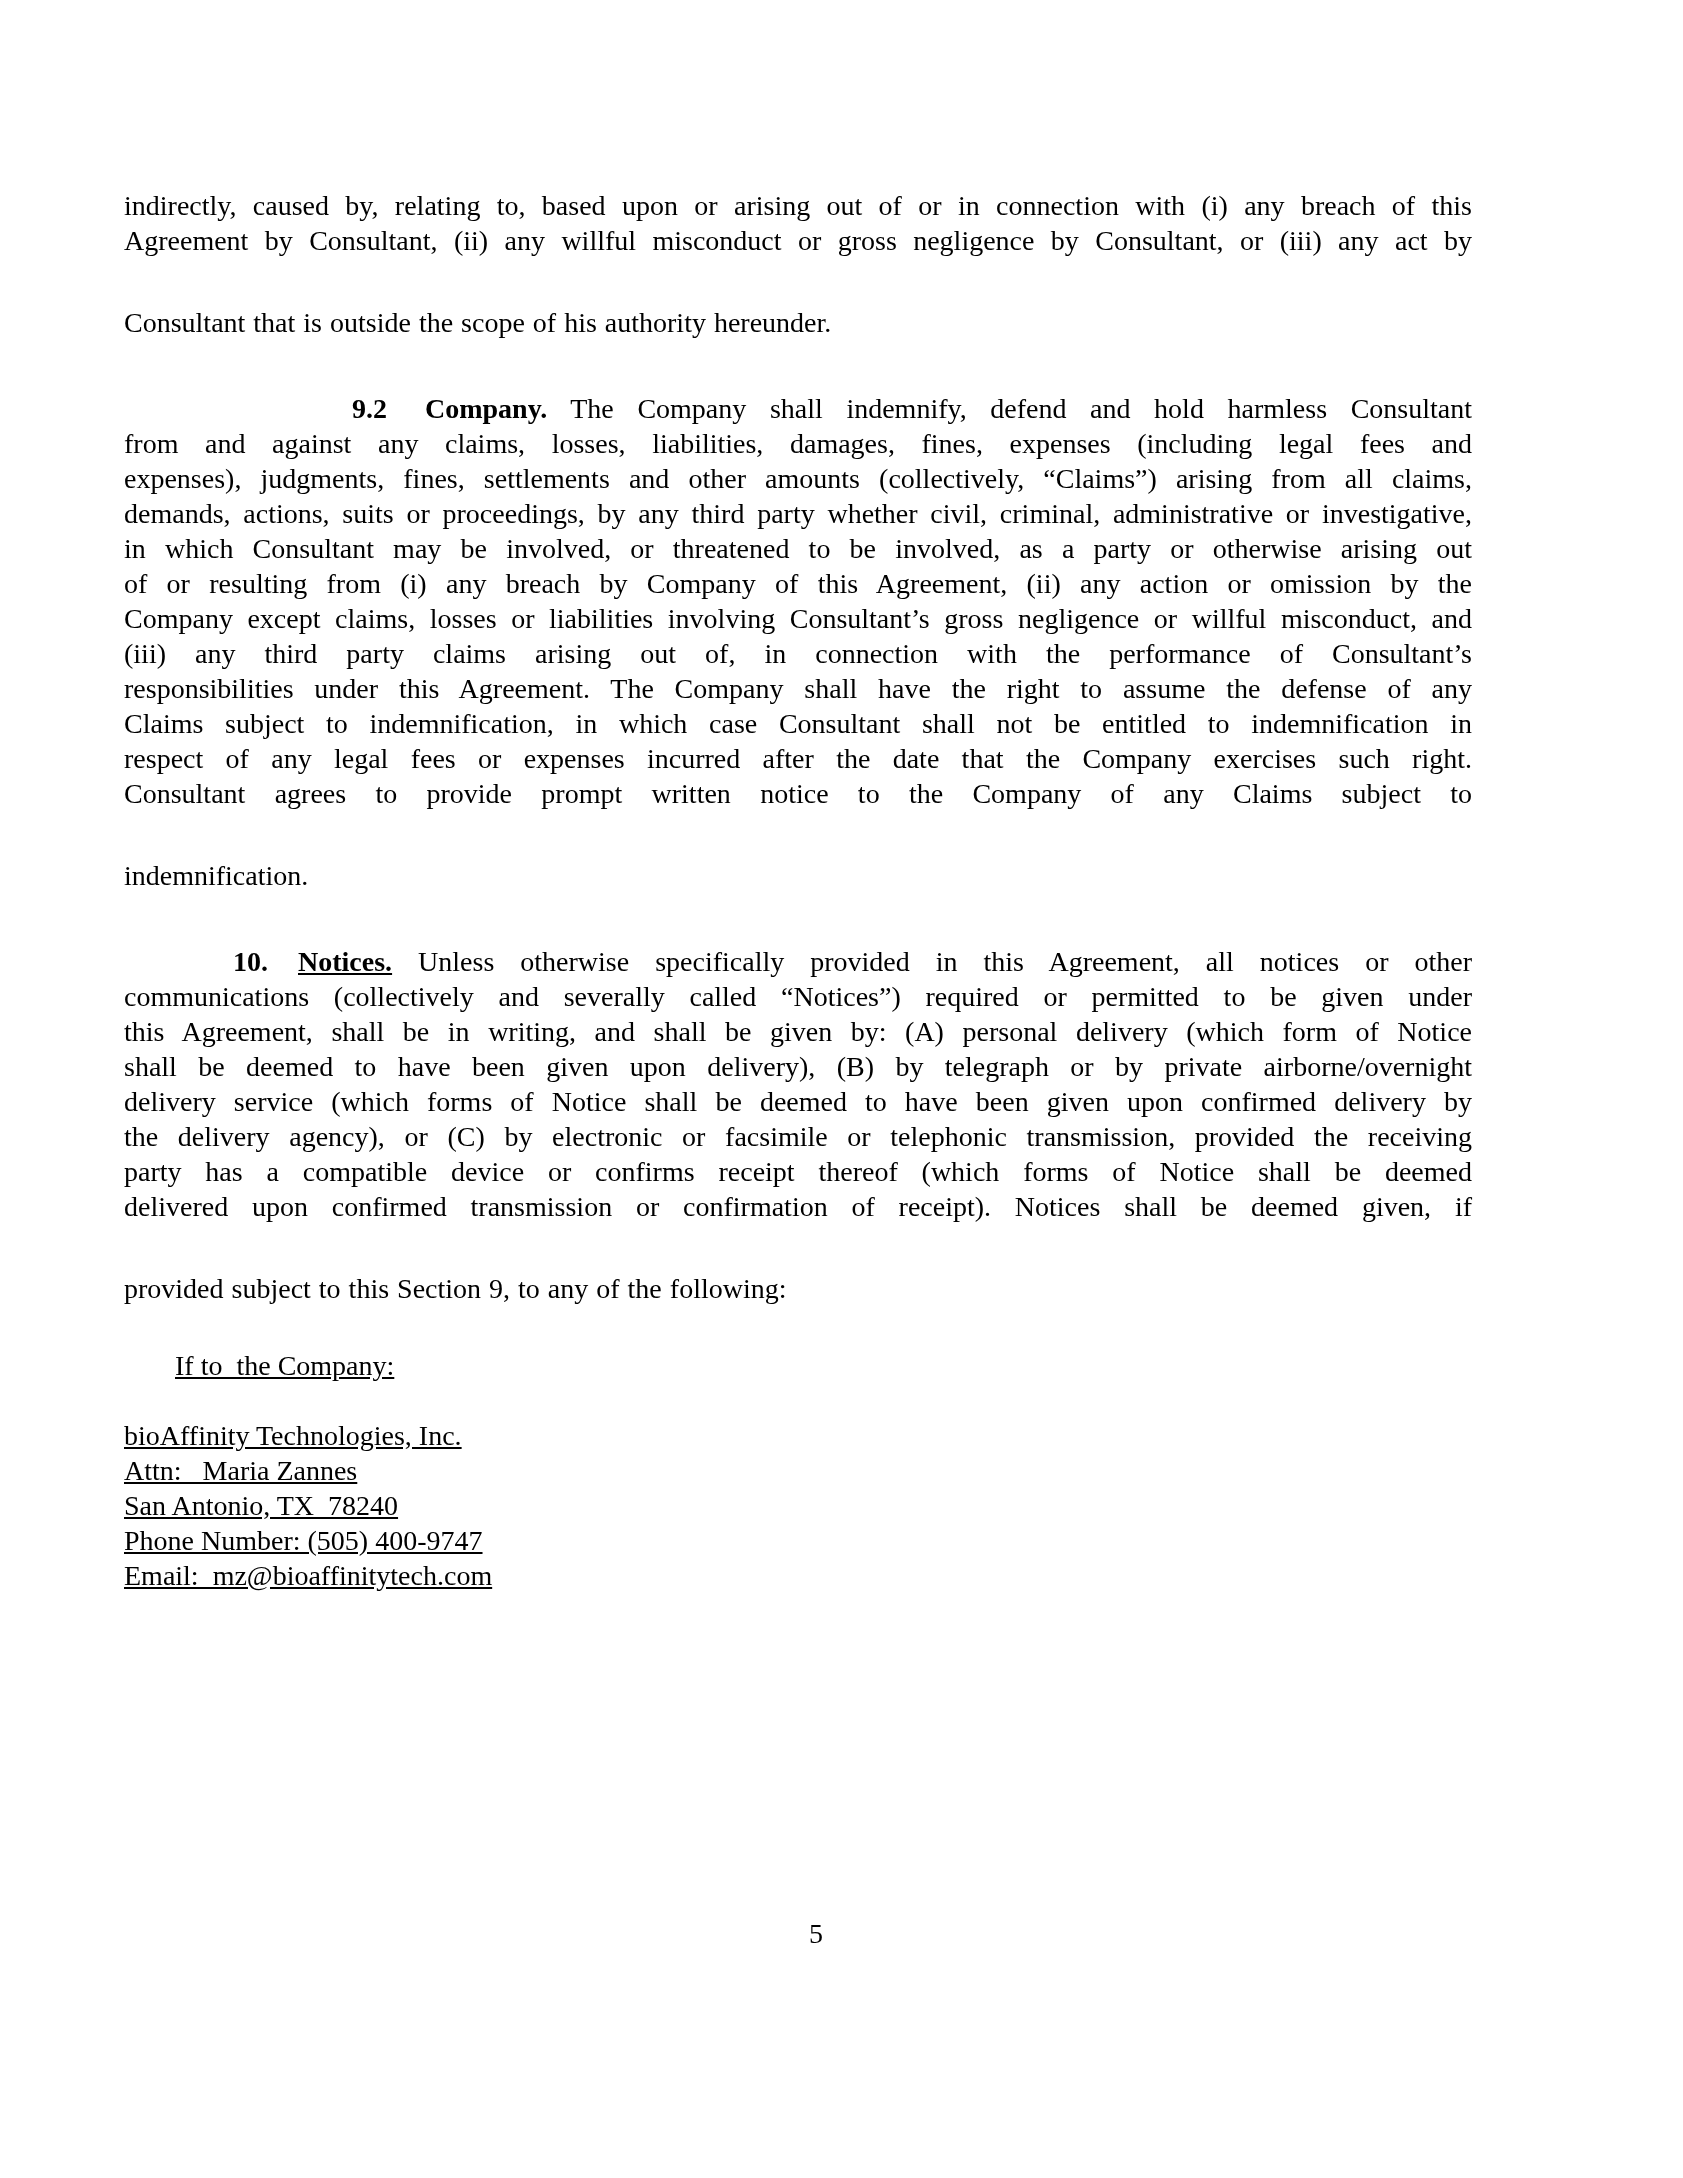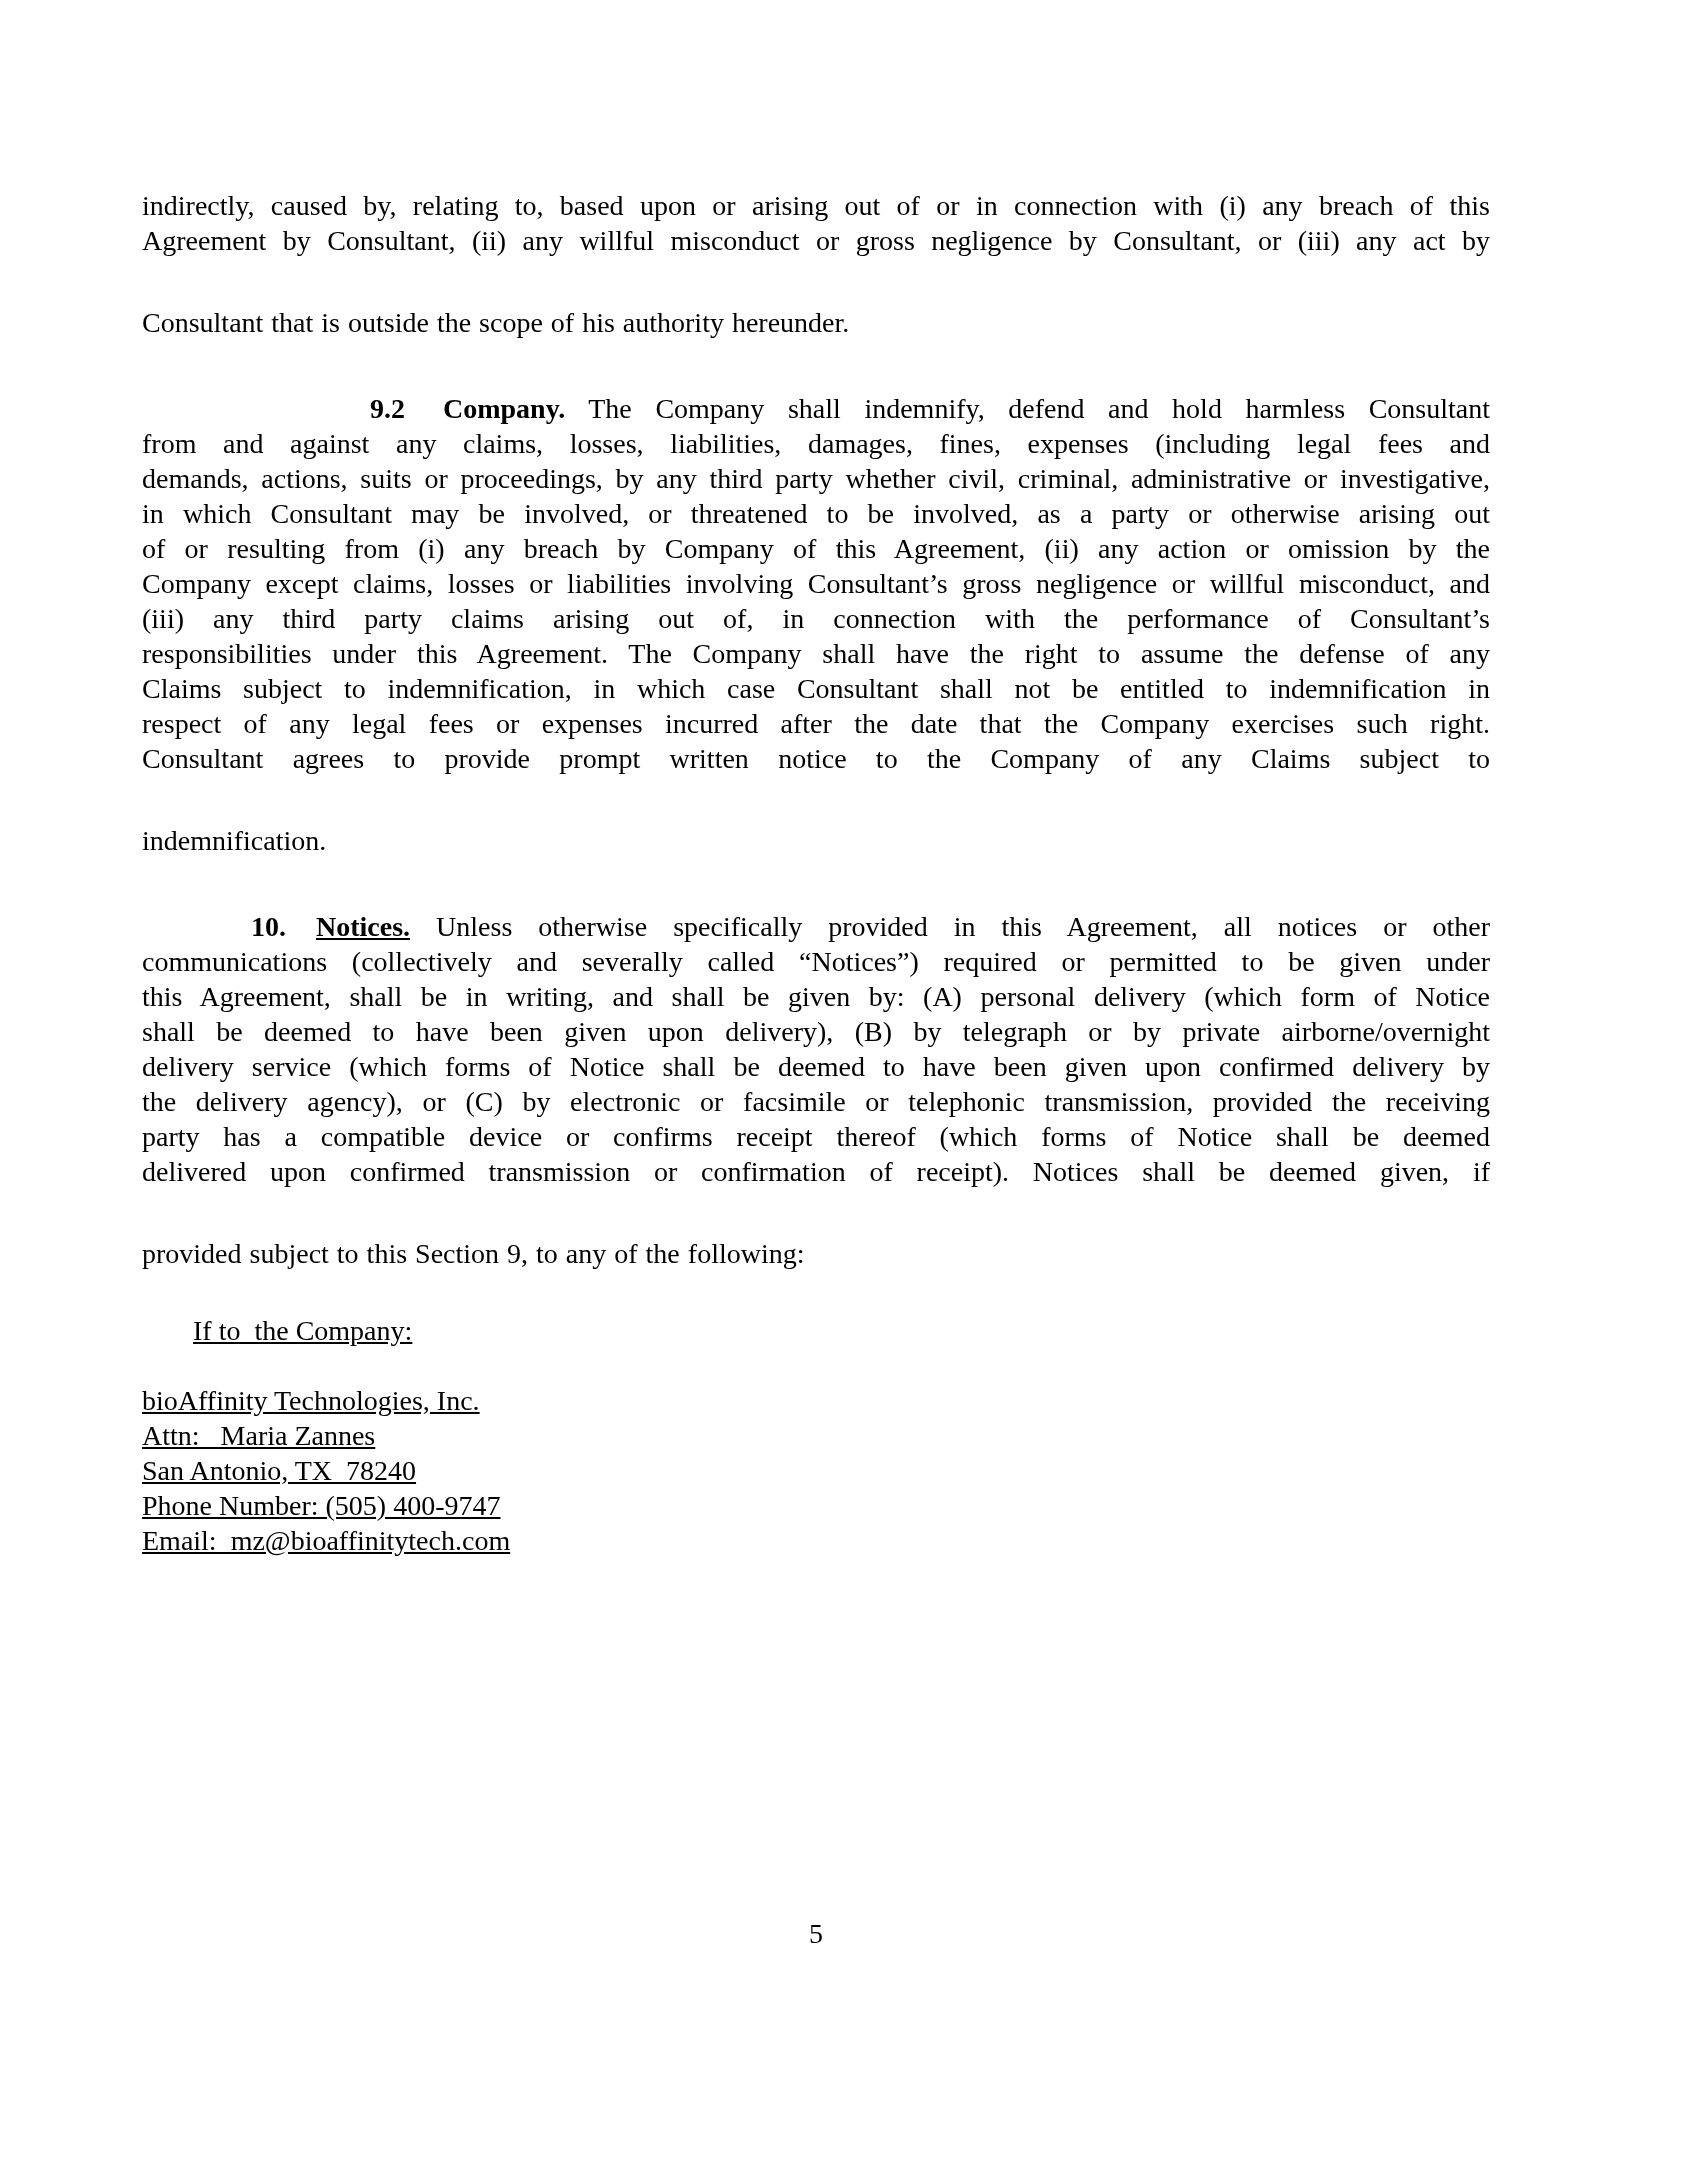--- a/index.html
+++ b/index.html
@@ -8,21 +8,21 @@
     width: 1683px;
     height: 2178px;
     background: #ffffff;
     color: #000000;
     font-family: "Liberation Serif", "DejaVu Serif", serif;
     font-size: 28px;
     overflow: hidden;
   }
   .textblock {
     position: absolute;
-    left: 142px;
+    left: 124px;
     top: 0;
     width: 1348px;
   }
   .spacer { width: 100%; }
   .sp-top { height: 188px; }
   .sp-52 { height: 51px; }
   .sp-42 { height: 42px; }
   .sp-35 { height: 35px; }
   .jline {
     line-height: 35px;
@@ -66,20 +66,21 @@
       <div class="jline">indirectly, caused by, relating to, based upon or arising out of or in connection with (i) any breach of this</div>
       <div class="jline">Agreement by Consultant, (ii) any willful misconduct or gross negligence by Consultant, or (iii) any act by</div>
       <div class="jline lastline">Consultant that is outside the scope of his authority hereunder.</div>
     </div>
 
     <div class="spacer sp-52"></div>
 
     <div class="para">
       <div class="jline"><span class="tab w230"></span><b>9.2</b><span class="tab w38"></span><b>Company.</b> <span>The Company shall indemnify, defend and hold harmless Consultant</span></div>
       <div class="jline">from and against any claims, losses, liabilities, damages, fines, expenses (including legal fees and</div>
+      <div class="jline">expenses), judgments, fines, settlements and other amounts (collectively, “Claims”) arising from all claims,</div>
       <div class="jline">demands, actions, suits or proceedings, by any third party whether civil, criminal, administrative or investigative,</div>
       <div class="jline">in which Consultant may be involved, or threatened to be involved, as a party or otherwise arising out</div>
       <div class="jline">of or resulting from (i) any breach by Company of this Agreement, (ii) any action or omission by the</div>
       <div class="jline">Company except claims, losses or liabilities involving Consultant’s gross negligence or willful misconduct, and</div>
       <div class="jline">(iii) any third party claims arising out of, in connection with the performance of Consultant’s</div>
       <div class="jline">responsibilities under this Agreement. The Company shall have the right to assume the defense of any</div>
       <div class="jline">Claims subject to indemnification, in which case Consultant shall not be entitled to indemnification in</div>
       <div class="jline">respect of any legal fees or expenses incurred after the date that the Company exercises such right.</div>
       <div class="jline">Consultant agrees to provide prompt written notice to the Company of any Claims subject to</div>
       <div class="jline lastline">indemnification.</div>

